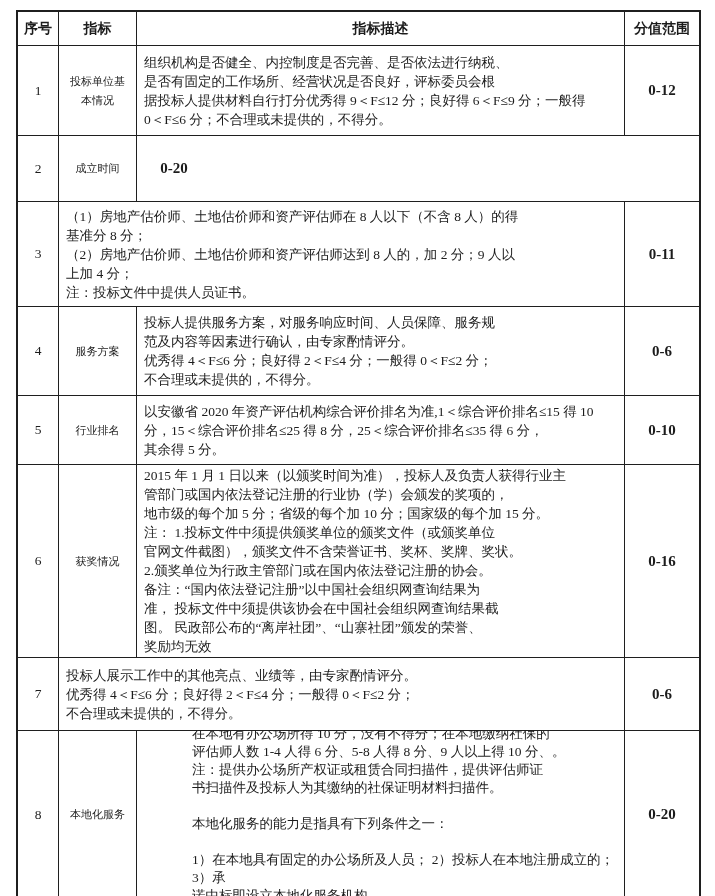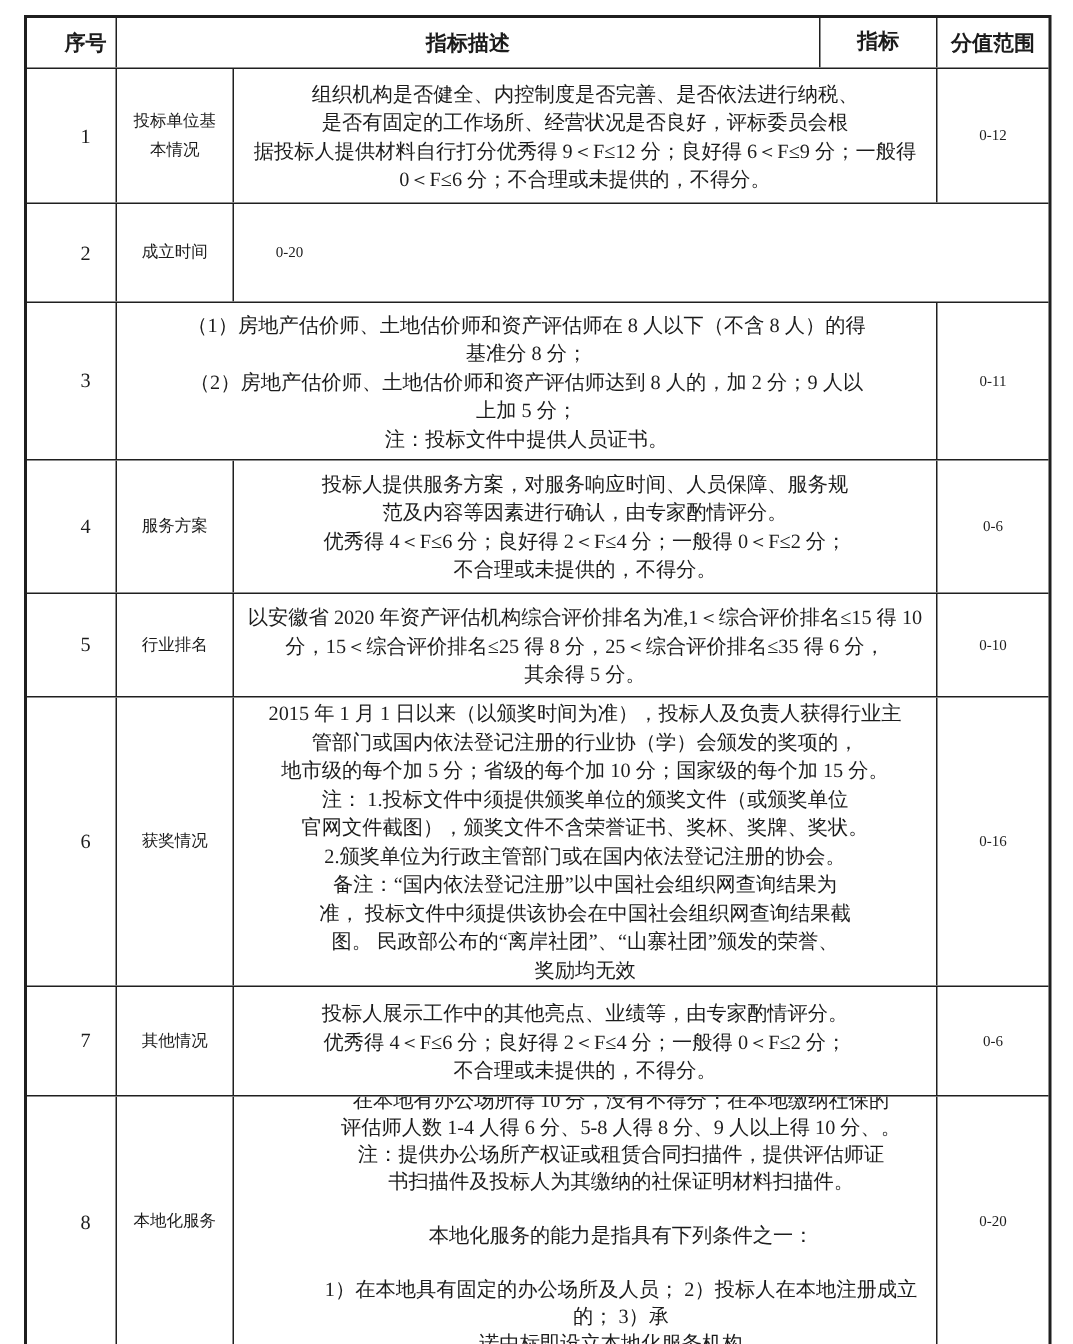--- a/index.html
+++ b/index.html
@@ -11,35 +11,34 @@
   .score-table{
     position:absolute;left:16px;top:10px;width:685px;
     border:2px solid #1f1f1f;box-sizing:border-box;background:#fff;
   }
   .row{display:flex;border-top:1px solid #1f1f1f;overflow:hidden;}
   .row:first-child{border-top:none;}
   .cell{box-sizing:border-box;overflow:hidden;}
   .c-no{
     width:40px;flex:0 0 40px;display:flex;align-items:center;justify-content:center;
     font-size:13.5px;
-    margin-left:19px;
   }
   .c-ind{
     width:78px;flex:0 0 78px;border-left:1px solid #1f1f1f;
     display:flex;align-items:center;justify-content:center;
     text-align:center;padding:0 10px;font-size:11px;line-height:19px;
   }
   .c-desc{
     flex:1 1 auto;border-left:1px solid #1f1f1f;
     display:flex;flex-direction:column;justify-content:center;
-    padding:2px 7px;text-align:center;
+    padding:2px 7px;text-align:left;
   }
   .c-score{
     width:75px;flex:0 0 75px;border-left:1px solid #1f1f1f;
-    display:flex;align-items:center;justify-content:center;font-size:10px;
+    display:flex;align-items:center;justify-content:center;font-size:15px;font-weight:bold;
   }
   .pre{white-space:pre-line;font-size:13.5px;line-height:19px;}
   .tight .pre{line-height:18px;margin-left:48px;}
   .hdr{font-weight:bold;font-size:14px;}
   .hdr .c-no,.hdr .c-ind,.hdr .c-score{font-weight:bold;font-size:14px;}
   .hdr .c-desc{align-items:center;justify-content:center;text-align:center;font-weight:bold;font-size:14px;}
   
   .h-head{height:33px;}
   .h1{height:89px;}
   .h2{height:65px;}
@@ -50,22 +49,22 @@
   .h7{height:72px;}
   .h8{height:167px;}
 </style>
 </head>
 <body>
 
 <div class="score-table">
 
   <div class="row hdr h-head">
     <div class="cell c-no">序号</div>
+    <div class="cell c-ind">指标</div>
     <div class="cell c-desc">指标描述</div>
-    <div class="cell c-ind">指标</div>
     <div class="cell c-score">分值范围</div>
   </div>
 
   <div class="row h1">
     <div class="cell c-no">1</div>
     <div class="cell c-ind">投标单位基本情况</div>
     <div class="cell c-desc">
         <span class="pre">组织机构是否健全、内控制度是否完善、是否依法进行纳税、
 是否有固定的工作场所、经营状况是否良好，评标委员会根
 据投标人提供材料自行打分优秀得 9＜F≤12 分；良好得 6＜F≤9 分；一般得
@@ -79,21 +78,21 @@
     <div class="cell c-ind">成立时间</div>
     <div class="cell c-score">0-20</div>
   </div>
 
   <div class="row h3">
     <div class="cell c-no">3</div>
     <div class="cell c-desc">
         <span class="pre">（1）房地产估价师、土地估价师和资产评估师在 8 人以下（不含 8 人）的得
 基准分 8 分；
 （2）房地产估价师、土地估价师和资产评估师达到 8 人的，加 2 分；9 人以
-上加 5 分；
+上加 4 分；
 注：投标文件中提供人员证书。</span>
       </div>
     <div class="cell c-score">0-11</div>
   </div>
 
   <div class="row h4">
     <div class="cell c-no">4</div>
     <div class="cell c-ind">服务方案</div>
     <div class="cell c-desc">
         <span class="pre">投标人提供服务方案，对服务响应时间、人员保障、服务规
@@ -128,21 +127,20 @@
 备注：“国内依法登记注册”以中国社会组织网查询结果为
 准， 投标文件中须提供该协会在中国社会组织网查询结果截
 图。 民政部公布的“离岸社团”、“山寨社团”颁发的荣誉、
 奖励均无效</span>
       </div>
     <div class="cell c-score">0-16</div>
   </div>
 
   <div class="row h7">
     <div class="cell c-no">7</div>
-    <div class="cell c-ind">其他情况</div>
     <div class="cell c-desc">
         <span class="pre">投标人展示工作中的其他亮点、业绩等，由专家酌情评分。
 优秀得 4＜F≤6 分；良好得 2＜F≤4 分；一般得 0＜F≤2 分；
 不合理或未提供的，不得分。</span>
       </div>
     <div class="cell c-score">0-6</div>
   </div>
 
   <div class="row h8 tight">
     <div class="cell c-no">8</div>

